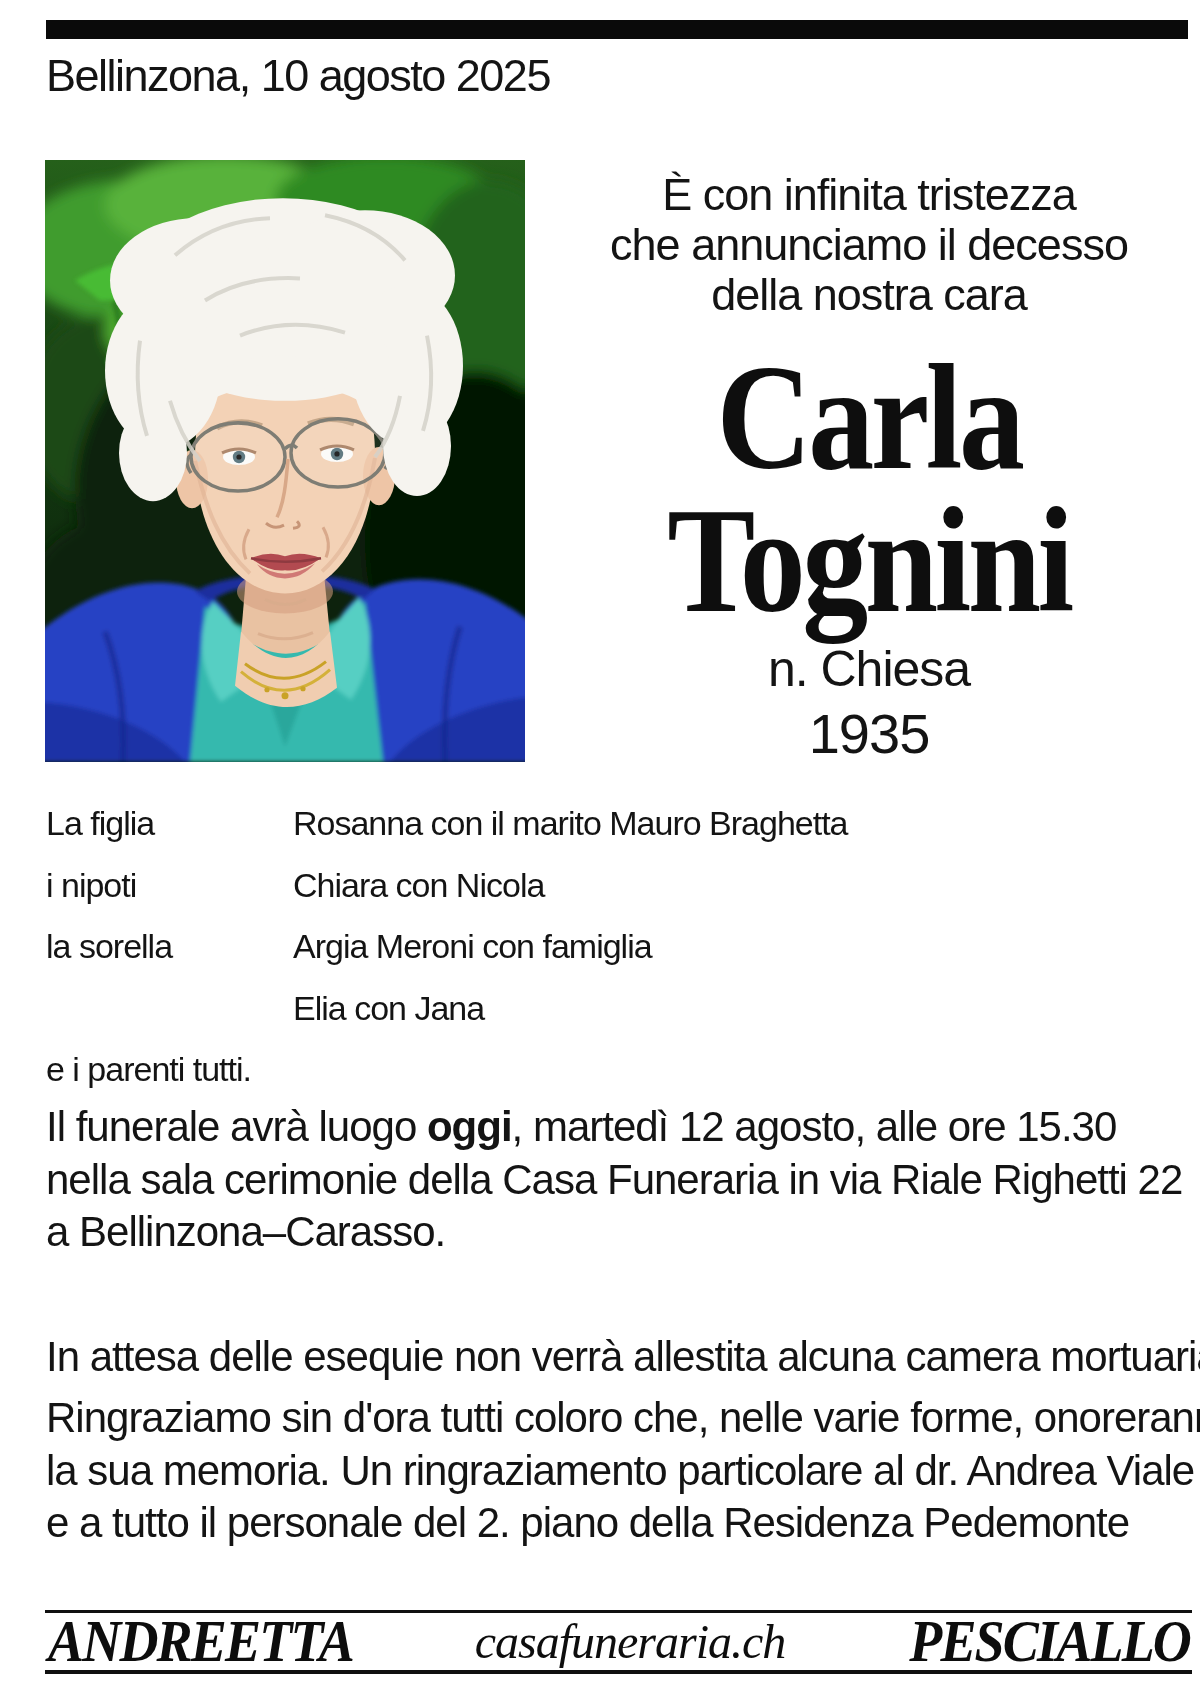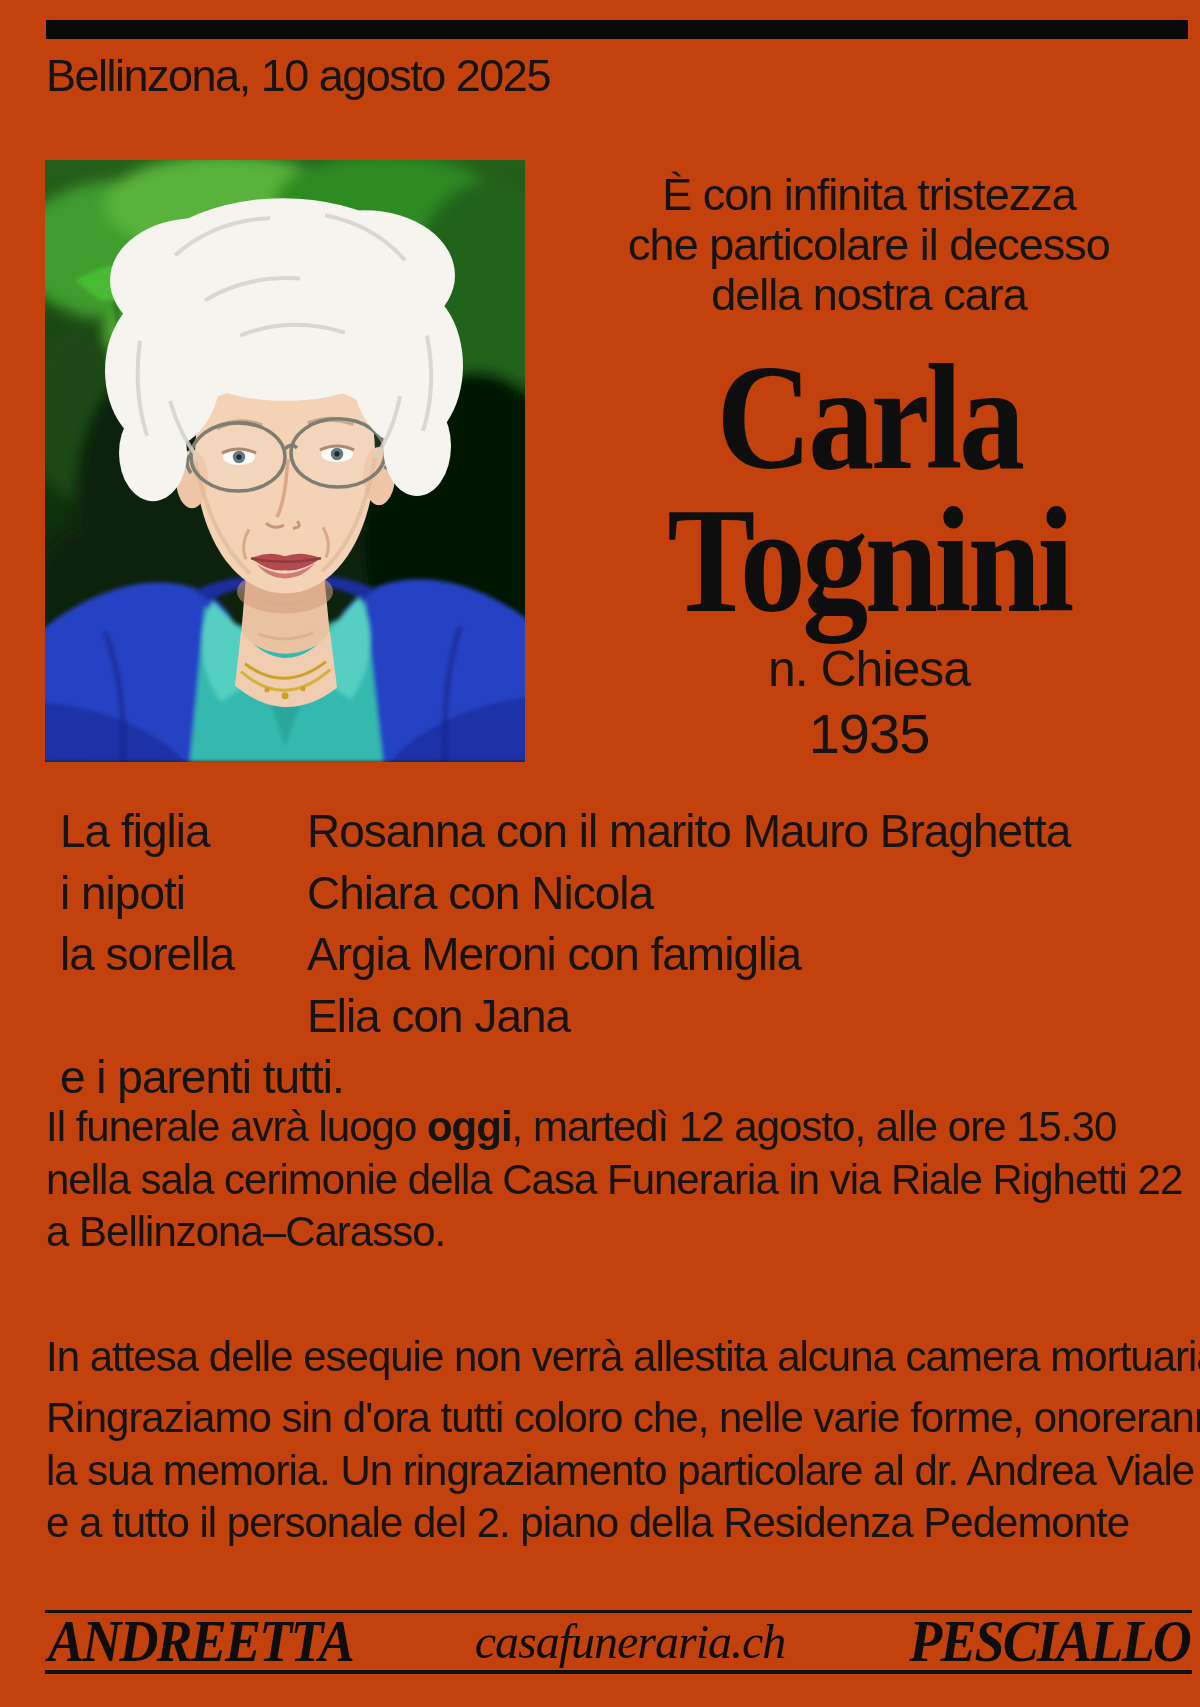--- a/index.html
+++ b/index.html
@@ -1,19 +1,19 @@
 <!DOCTYPE html>
 <html lang="it"><head>
 <meta charset="utf-8">
 <title>Necrologio</title>
 <style>
   html,body { margin:0; padding:0; background:#e9e9e9; }
   .page {
     position:relative; width:1200px; height:1707px; margin:0 auto;
-    background:#c2410c; color:#141414; overflow:hidden;
+    background:#ffffff; color:#141414; overflow:hidden;
     font-family:"Liberation Sans", sans-serif;
   }
   .topbar { position:absolute; left:46px; top:20px; width:1142px; height:19px; background:#0a0a0a; }
 
   .dateline {
     position:absolute; left:46px; top:50px; font-size:45px; letter-spacing:-1.5px;
     white-space:nowrap;
   }
 
   .photo { position:absolute; left:45px; top:160px; width:480px; height:602px; }
@@ -36,22 +36,22 @@
   .maiden {
     position:absolute; left:545px; top:640px; width:648px;
     text-align:center; font-size:50px; letter-spacing:-1px;
   }
   .birth-year {
     position:absolute; left:545px; top:701px; width:648px;
     text-align:center; font-size:56px; letter-spacing:-1px;
   }
 
   .family {
-    position:absolute; left:60px; top:804px; width:1130px;
-    font-size:46px; letter-spacing:-1px;
+    position:absolute; left:46px; top:804px; width:1130px;
+    font-size:34px; letter-spacing:-1px;
   }
   .family-row { display:flex; height:61.5px; align-items:flex-start; }
   .family-label { width:247px; flex:none; }
   .family-value { flex:1; white-space:nowrap; }
   .family-closing { height:61.5px; }
 
   .para {
     position:absolute; left:46px; width:1140px;
     font-size:42px; line-height:52.5px; letter-spacing:-1px;
   }
@@ -204,21 +204,21 @@
         <path d="M195,175 Q245,155 300,172"></path>
         <path d="M125,240 Q135,275 155,300"></path>
         <path d="M355,235 Q348,272 330,296"></path>
       </g>
       <path d="M148,250 Q160,215 185,205 Q230,185 295,205 Q320,215 332,252 Q300,225 240,222 Q180,225 148,250 Z" fill="#f6f4ef"></path>
     </svg>
   </div>
 
   <div class="intro">
     <div>È con infinita tristezza</div>
-    <div>che particolare il decesso</div>
+    <div>che annunciamo il decesso</div>
     <div>della nostra cara</div>
   </div>
 
   <h1 class="deceased-name">
     <div>Carla</div>
     <div>Tognini</div>
   </h1>
 
   <div class="maiden">n. Chiesa</div>
   <div class="birth-year">1935</div>

